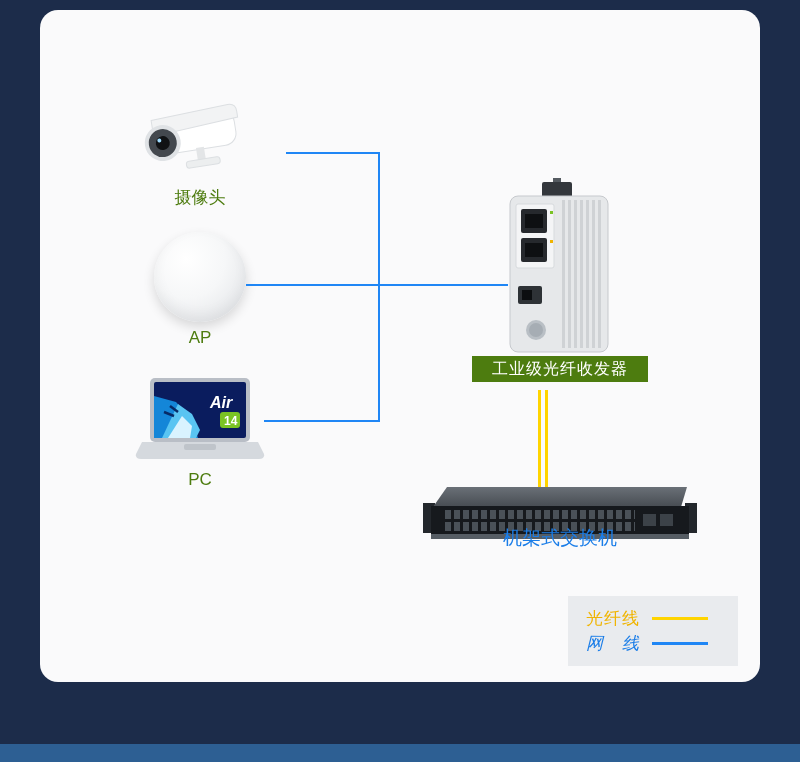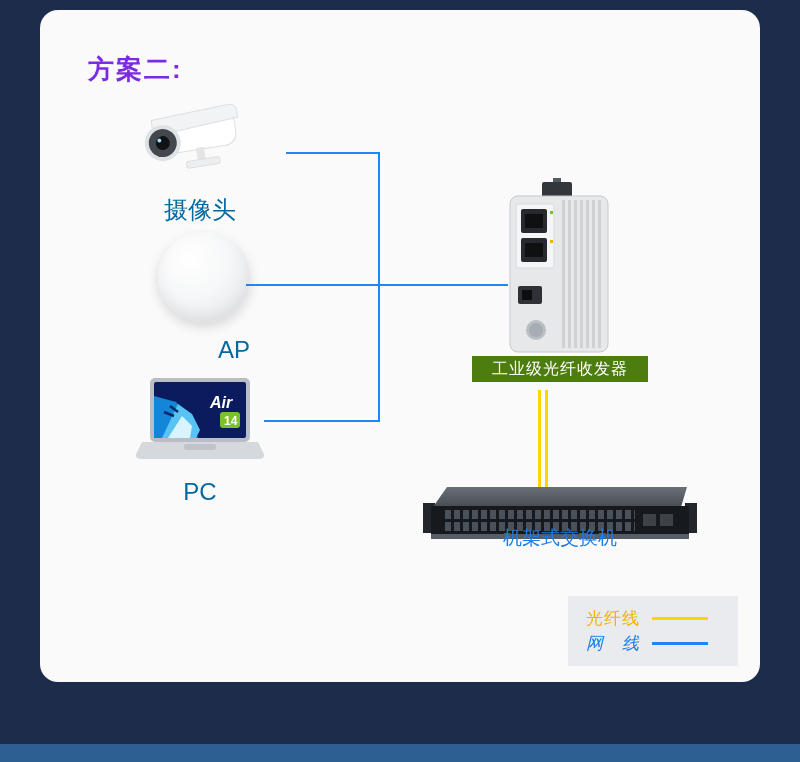--- a/index.html
+++ b/index.html
@@ -6,23 +6,23 @@
   body { font-family:"Liberation Sans", sans-serif; }
   .page { position:relative; width:800px; height:762px; background:#1C2C4A; overflow:hidden; }
   .card { position:absolute; left:40px; top:10px; width:720px; height:672px;
           background:#FAFAFB; border-radius:18px; }
   .bottom-band { position:absolute; left:0; bottom:0; width:800px; height:18px; background:#2D5F93; }
 
   .title { position:absolute; left:48px; top:42px; font-size:26px; font-weight:700;
            color:#7B2CE2; letter-spacing:2px; }
 
   .device { position:absolute; display:flex; flex-direction:column; align-items:center; }
-  .device-label { color:#0369a1; font-size:24px; margin-top:14px; }
+  .device-label { color:#4d7c0f; font-size:17px; margin-top:6px; }
   .dev-camera { left:90px; top:92px; width:140px; }
-  .dev-ap     { left:110px; top:222px; width:100px;align-items:flex-end; }
+  .dev-ap     { left:110px; top:222px; width:100px; }
   .dev-pc     { left:88px; top:368px; width:144px;text-align:center; }
 
   .ap-dome { width:92px; height:90px; border-radius:50%;
              background:radial-gradient(circle at 35% 30%, #ffffff 0%, #f6f7f8 45%, #e4e6e9 85%, #d5d8db 100%);
              box-shadow:0 5px 12px rgba(0,0,0,0.14), inset 0 -6px 14px rgba(0,0,0,0.05); }
 
   .line { position:absolute; background:#1F86F5; }
   .line-camera { left:246px; top:142px; width:92px;  height:2px; }
   .line-ap     { left:206px; top:274px; width:132px; height:2px; }
   .line-pc     { left:224px; top:410px; width:114px; height:2px; }
@@ -64,21 +64,20 @@
   .legend-line { width:56px; height:3px; }
   .legend-line.fiber { background:#FFD400; }
   .legend-line.net   { background:#1F86F5; }
 </style>
 </head>
 <body>
 
 <div class="page">
   <div class="card">
 
-    <div class="title">方案二:</div>
 
     <div class="device dev-camera">
       <svg width="130" height="78" viewBox="0 0 130 78">
         <g transform="rotate(-9 60 40)">
           <rect x="26" y="14" width="76" height="34" rx="12" fill="#ffffff" stroke="#DCDFE2"></rect>
           <path d="M20 12 L98 8 q8 0 8 8 l0 6 L20 28 Z" fill="#F2F3F4" stroke="#DCDFE2"></path>
           <circle cx="28" cy="36" r="18" fill="#DFE2E5"></circle>
           <circle cx="28" cy="36" r="14" fill="#43484E"></circle>
           <circle cx="28" cy="36" r="7" fill="#101214"></circle>
           <circle cx="25" cy="33" r="2" fill="#9FDCFF"></circle>

